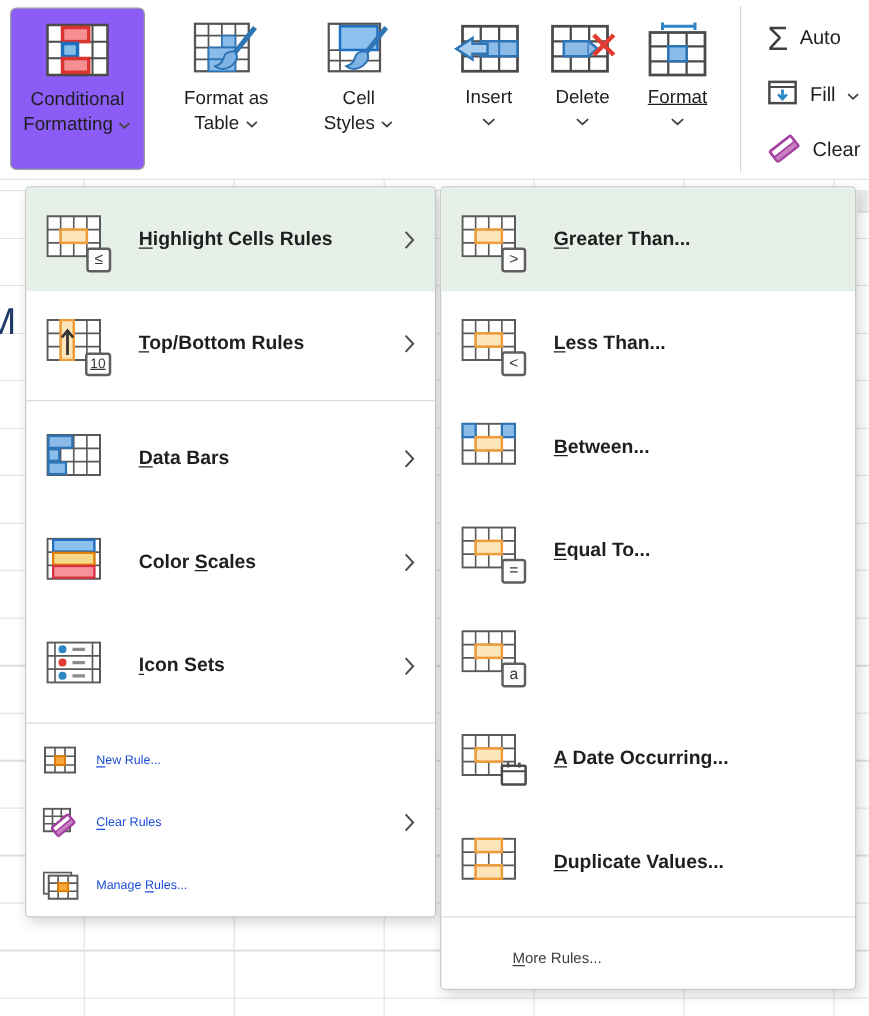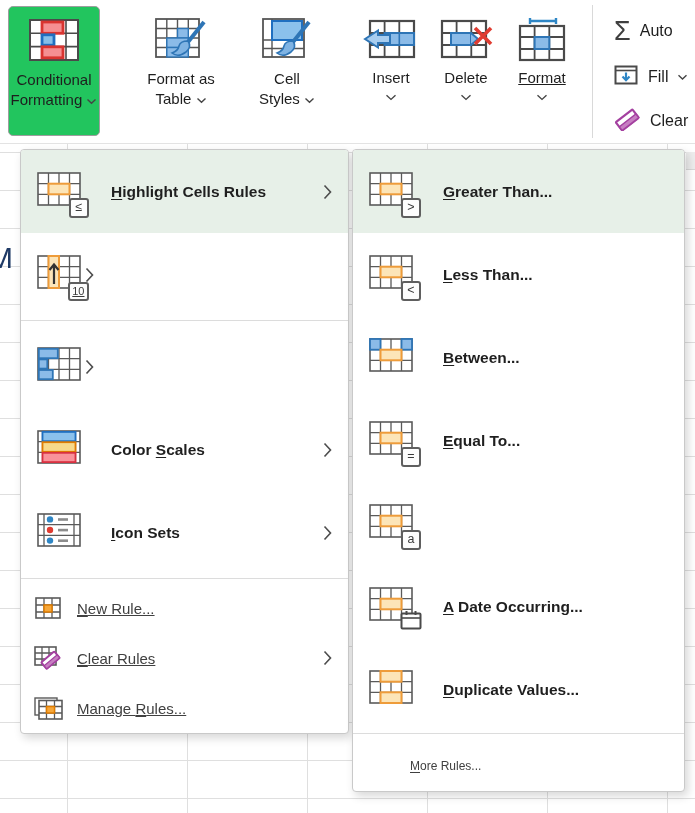--- a/index.html
+++ b/index.html
@@ -21,21 +21,21 @@
     font-size:30px;color:#1F3A66;
   }
   .hdr-stub{position:absolute;left:686px;top:152px;width:9px;height:17px;
     background:#EDEDED;border-bottom:1px solid #D8D8D8;z-index:1;}
   
   .ribbon{position:absolute;left:0;top:0;width:695px;height:143px;background:#fff;
     border-bottom:1px solid #E3E3E3;z-index:3;}
   .rbtn{position:absolute;top:6px;height:130px;display:flex;flex-direction:column;
     align-items:center;box-sizing:border-box;color:#1E1E1E;}
   .rbtn .bl{font-size:15px;line-height:19.5px;text-align:center;white-space:nowrap;}
-  .cf-btn{left:8px;width:92px;background:#22c55e;border:1px solid #9E9E9E;border-radius:5px;}
+  .cf-btn{left:8px;width:108px;background:#8b5cf6;border:1px solid #9E9E9E;border-radius:5px;}
   .fat-btn{left:124px;width:114px;}
   .cs-btn{left:240px;width:94px;}
   .big-ico{margin-top:7px;margin-bottom:4px;height:52px;display:flex;align-items:center;}
   .sbtn{position:absolute;top:6px;height:130px;display:flex;flex-direction:column;align-items:center;color:#1E1E1E;}
   .sbtn .ico{margin-top:10px;height:46px;display:flex;align-items:center;}
   .sbtn .bl{font-size:15px;margin-top:7px;}
   .sbtn .chevd{margin-top:8px;}
   .ins-btn{left:358px;width:66px;}
   .del-btn{left:430px;width:72px;text-align:center;}
   .fmt-btn{left:506px;width:72px;text-decoration:underline;}
@@ -54,21 +54,21 @@
   .mi{height:83px;display:flex;align-items:center;padding:0 16px;box-sizing:border-box;}
   .mi.sel{background:#E7F0E8;}
   .rule-icon{width:48px;height:40px;position:relative;flex:none;}
   .mi .label{margin-left:26px;flex:1;font-size:15.5px;font-weight:700;color:#1F1F1F;white-space:nowrap;}
   .accel{text-decoration:underline;text-underline-offset:2px;}
   .chevr{flex:none;}
   .sep{border-top:1px solid #DCDCDC;margin:4px 0;}
   .sep2{border-top:1px solid #DCDCDC;margin:2px 0 6px 0;}
   .mi-small{height:50px;display:flex;align-items:center;padding:0 16px 0 12px;box-sizing:border-box;}
   .mi-small .small-icon{width:30px;flex:none;margin-right:14px;display:flex;justify-content:center;}
-  .mi-small .label{flex:1;font-size:15px;font-weight:400;color:#404040;white-space:nowrap;text-decoration:underline;}
+  .mi-small .label{flex:1;font-size:10px;font-weight:400;color:#1d4ed8;white-space:nowrap;}
   .mi-more{height:51px;display:flex;align-items:center;padding-left:57px;font-size:12px;color:#404040;}
   .badge{position:absolute;right:-4px;bottom:-6px;background:#FDFDFD;border:2px solid #5F5F5F;
     border-radius:3px;padding:0.5px 4px;font-size:12.5px;line-height:15px;color:#3A3A3A;min-width:8px;text-align:center;}
   .badge.ten{font-size:11px;padding:0.5px 2.5px;line-height:14px;text-decoration:underline;}
   .badge-cal{position:absolute;right:-5px;bottom:-7px;}
 </style>
 </head>
 <body>
 
 <div class="sheet"></div>
@@ -234,37 +234,39 @@
   <div class="mi">
     <span class="rule-icon">
       <svg width="44" height="34" viewBox="0 0 44 34">
         <rect x="1" y="1" width="42" height="32" fill="#fff" stroke="#5A5A5A" stroke-width="1.6"></rect>
         <path d="M11.5 1V33 M22 1V33 M32.5 1V33 M1 11.7H43 M1 22.3H43" stroke="#5A5A5A" stroke-width="1.3" fill="none"></path>
         <rect x="11.5" y="1" width="10.5" height="32" fill="#FCE5B8" stroke="#EE9C3A" stroke-width="2"></rect>
         <path d="M17 29 V10 M12.5 15 L17 9.5 L21.5 15" stroke="#333" stroke-width="2.2" fill="none"></path>
       </svg>
       <span class="badge ten">10</span>
     </span>
+    <span class="label"><span></span><span class="accel">T</span><span>op/Bottom Rules</span></span>
     <svg class="chevr" width="9" height="16" viewBox="0 0 9 16">
         <path d="M1.5 1.5 L7.5 8 L1.5 14.5" stroke="#4D4D4D" stroke-width="1.6" fill="none"></path>
       </svg>
   </div>
 
   <div class="sep"></div>
 
   <div class="mi">
     <span class="rule-icon">
       <svg width="44" height="34" viewBox="0 0 44 34">
         <rect x="1" y="1" width="42" height="32" fill="#fff" stroke="#5A5A5A" stroke-width="1.6"></rect>
         <path d="M11.5 1V33 M22 1V33 M32.5 1V33 M1 11.7H43 M1 22.3H43" stroke="#5A5A5A" stroke-width="1.3" fill="none"></path>
         <rect x="1.8" y="1.8" width="19" height="9.4" fill="#8BBBE8" stroke="#2E75B6" stroke-width="1.8"></rect>
         <rect x="1.8" y="12.4" width="8.5" height="9.2" fill="#8BBBE8" stroke="#2E75B6" stroke-width="1.8"></rect>
         <rect x="1.8" y="23" width="14" height="9.2" fill="#8BBBE8" stroke="#2E75B6" stroke-width="1.8"></rect>
       </svg>
     </span>
+    <span class="label"><span></span><span class="accel">D</span><span>ata Bars</span></span>
     <svg class="chevr" width="9" height="16" viewBox="0 0 9 16">
         <path d="M1.5 1.5 L7.5 8 L1.5 14.5" stroke="#4D4D4D" stroke-width="1.6" fill="none"></path>
       </svg>
   </div>
 
   <div class="mi">
     <span class="rule-icon">
       <svg width="44" height="34" viewBox="0 0 44 34">
         <rect x="1" y="1" width="42" height="32" fill="#fff" stroke="#5A5A5A" stroke-width="1.6"></rect>
         <path d="M5.5 1V33 M38.5 1V33 M1 11.7H43 M1 22.3H43" stroke="#5A5A5A" stroke-width="1.3" fill="none"></path>

